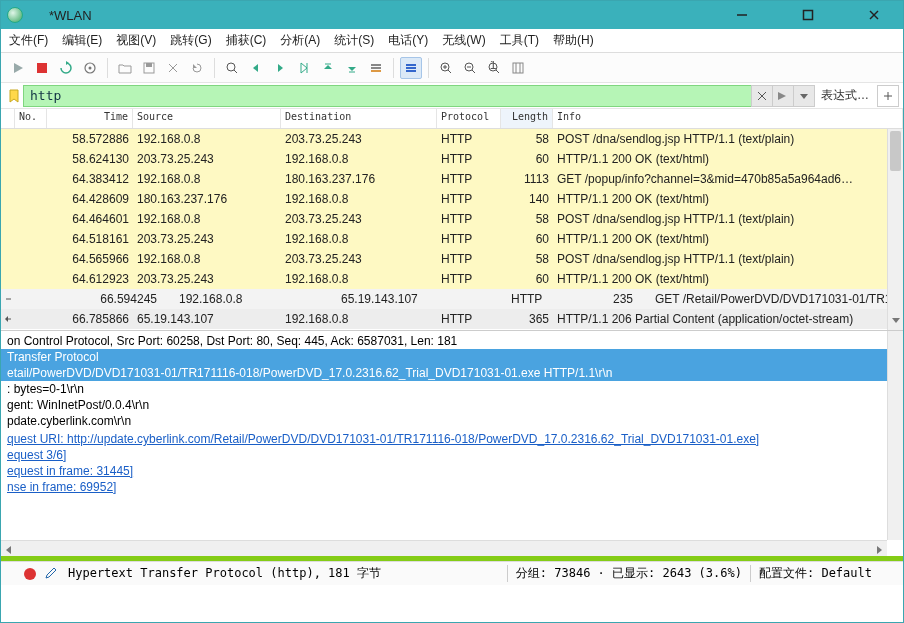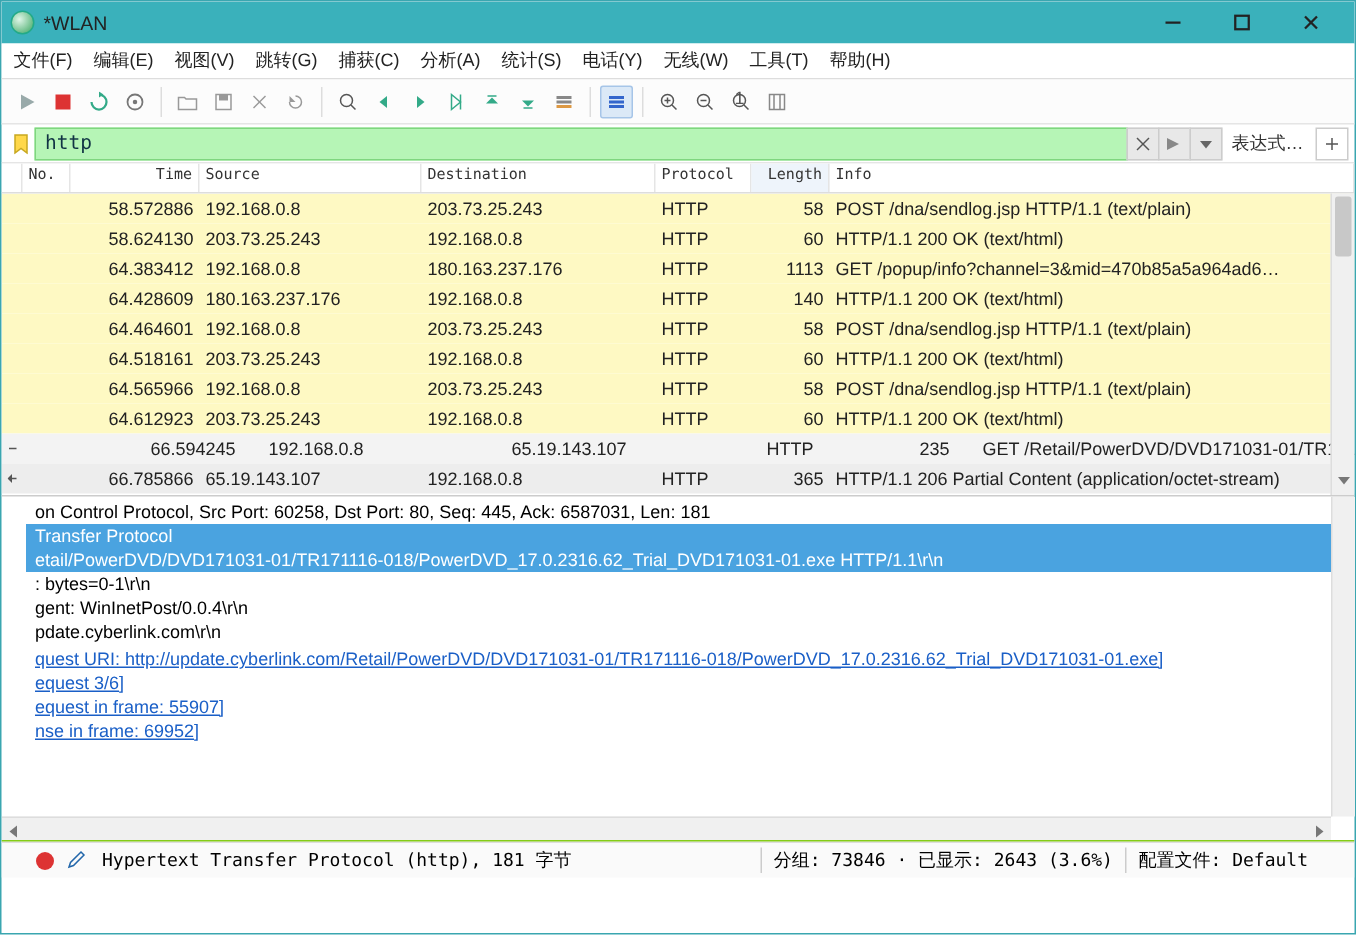--- a/index.html
+++ b/index.html
@@ -1,17 +1,17 @@
 <!DOCTYPE html>
 <html><head>
 <meta charset="utf-8">
 <style>
 * { margin:0; padding:0; box-sizing:border-box; font-family:"Microsoft YaHei",Tahoma,Arial,sans-serif; font-size:12px; }
 body { background:#fff; width:904px; height:623px; overflow:hidden; border:1px solid #3aa6b0; }
-.titlebar { background:#3ab1bb; height:28px; display:flex; align-items:center; padding:0 6px; color:#222; }
+.titlebar { background:#3ab1bb; height:28px; display:flex; align-items:center; padding:0 6px; color:#222;gap:20px; }
 .titlebar .logo { width:16px; height:16px; margin-right:6px; border-radius:50%; background:radial-gradient(circle at 35% 35%,#dff6e8,#39a55f); border:1px solid #2a8; }
 .titlebar .title { flex:1; font-size:13px; }
 .titlebar .winbtn { width:46px; height:28px; display:flex; align-items:center; justify-content:center; }
 .titlebar .winbtn svg { }
 .menubar { background:#fff; height:24px; display:flex; align-items:center; padding:0 8px; border-bottom:1px solid #ddd; }
 .menubar span { margin-right:14px; font-size:12px; color:#222; cursor:default; }
 .toolbar { background:#fcfcfc; height:30px; display:flex; align-items:center; padding:2px 6px; border-bottom:1px solid #e5e5e5; gap:2px; }
 .tbtn { width:22px; height:22px; display:flex; align-items:center; justify-content:center; border:1px solid transparent; border-radius:2px; }
 .tbtn.toggle-on { background:#dbe9f7; border:1px solid #a6c5e8; }
 .sep { width:1px; height:20px; background:#ddd; margin:0 4px; }
@@ -30,21 +30,21 @@
 .plrow div { padding:1px 4px; font-size:12px; white-space:nowrap; overflow:hidden; color:#222; }
 .plrow.green { background:#fef9c3; }
 .plrow.sel { background:#f3f3f3;gap:14px; }
 .plrow.grey { background:#ededed; }
 .c-no{width:32px;} .c-time{width:86px;text-align:right;} .c-src{width:148px;} .c-dst{width:156px;} .c-proto{width:64px;} .c-len{width:52px;text-align:right;} .c-info{flex:1;}
 .plrow .c-no { text-align:right; color:#555; }
 .arrowcol { width:14px; display:flex; align-items:center; justify-content:center; }
 .arrowcol svg { }
 .scrollbar-v { position:absolute; right:0; top:20px; bottom:0; width:16px; background:#f0f0f0; border-left:1px solid #ddd; }
 .scrollbar-v .thumb { position:absolute; left:2px; right:2px; top:2px; height:40px; background:#c8c8c8; border-radius:2px; }
-.details { height:230px; overflow:auto; border-bottom:1px solid #84cc16; font-size:12px; padding:2px 16px; position:relative; }
+.details { height:230px; overflow:auto; border-bottom:5px solid #84cc16; font-size:12px; padding:2px 0; position:relative; }
 .details .line { padding:1px 6px 1px 6px; white-space:nowrap; }
 .details .hl { background:#4aa3e0; color:#fff; }
 .details .link { color:#1a5fc7; text-decoration:underline; }
 .details .sb-h { position:absolute; left:0; right:16px; bottom:0; height:16px; background:#f0f0f0; border-top:1px solid #ddd; }
 .details .sb-v { position:absolute; right:0; top:0; bottom:16px; width:16px; background:#f0f0f0; border-left:1px solid #ddd; }
 .statusbar { height:24px; display:flex; align-items:center; padding:0 23px; background:#fafafa; border-top:1px solid #ddd; font-size:12px; }
 .statusbar .dot { width:12px; height:12px; border-radius:50%; background:#d33; margin-right:8px; }
 .statusbar .edit { width:16px; height:16px; margin-right:8px; }
 .statusbar .txt { font-family:Consolas,monospace; }
 .statusbar .spacer { flex:1; }
@@ -383,21 +383,21 @@
 <div class="details">
   <div class="line">on Control Protocol, Src Port: 60258, Dst Port: 80, Seq: 445, Ack: 6587031, Len: 181</div>
   <div class="line hl">Transfer Protocol</div>
   <div class="line hl">etail/PowerDVD/DVD171031-01/TR171116-018/PowerDVD_17.0.2316.62_Trial_DVD171031-01.exe HTTP/1.1\r\n</div>
   <div class="line">: bytes=0-1\r\n</div>
   <div class="line">gent: WinInetPost/0.0.4\r\n</div>
   <div class="line">pdate.cyberlink.com\r\n</div>
   <div class="line"></div>
   <div class="line link">quest URI: http://update.cyberlink.com/Retail/PowerDVD/DVD171031-01/TR171116-018/PowerDVD_17.0.2316.62_Trial_DVD171031-01.exe]</div>
   <div class="line link">equest 3/6]</div>
-  <div class="line link">equest in frame: 55907]</div>
+  <div class="line link">equest in frame: 31445]</div>
   <div class="line link">nse in frame: 69952]</div>
   <div class="sb-h">
     <div style="position:absolute;left:3px;top:3px;"><svg width="10" height="10">
           <polygon points="7,1 7,9 2,5" fill="#777"></polygon>
         </svg></div>
     <div style="position:absolute;right:3px;top:3px;"><svg width="10" height="10">
           <polygon points="3,1 3,9 8,5" fill="#777"></polygon>
         </svg></div>
   </div>
   <div class="sb-v"></div>

